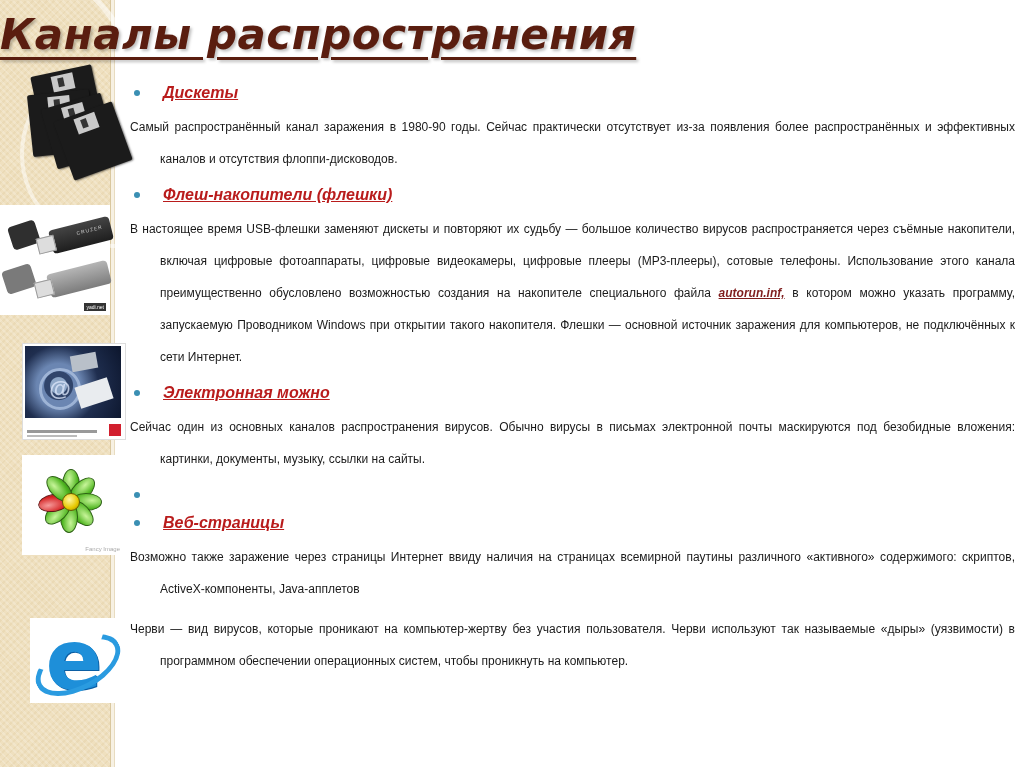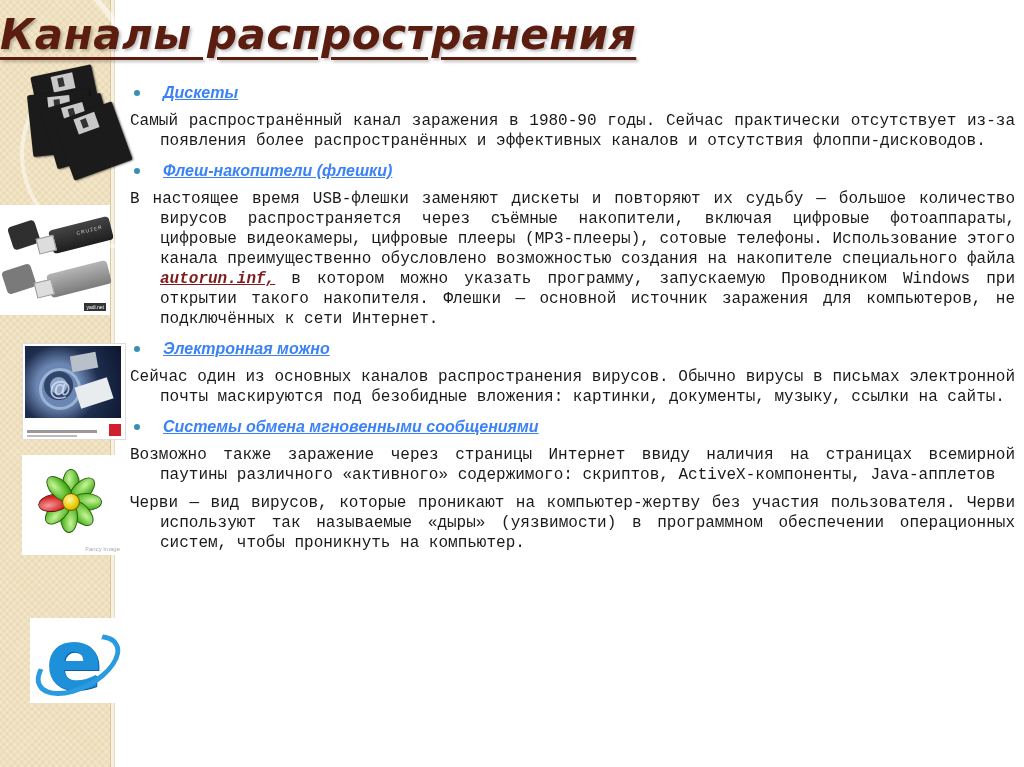--- a/index.html
+++ b/index.html
@@ -101,31 +101,30 @@
     position:absolute; left:0; right:0; top:10px; text-align:left;
     font-family:"DejaVu Sans", sans-serif; font-style:italic; font-weight:bold;
     font-size:42px; color:#5a1d0f; letter-spacing:0.5px;
     text-decoration:underline; text-decoration-thickness:3px; text-underline-offset:8px;
     text-shadow: 2px 2px 3px rgba(0,0,0,0.25);
   }
   .content { position:absolute; left:130px; top:77px; width:885px; }
   .heading {
     position:relative; padding-left:33px; height:24px; line-height:24px;
     font-size:16px; font-weight:bold; font-style:italic; text-decoration:underline;
-    color:#3b82f6; margin-top:4px;
+    color:#b91c1c; margin-top:4px;
   }
   .heading .bullet {
     position:absolute; left:4px; top:9px; width:6px; height:6px; border-radius:50%;
     background:#3a8fb3;
   }
   .para {
-    font-size:16px; line-height:20px; text-align:justify;
+    font-size:12px; line-height:32px; text-align:justify;
     padding-left:30px; text-indent:-30px; margin:6px 0 8px 0;
     color:#1a1a1a;
-    font-family:Liberation Mono, monospace;
   }
   .para .link {
     color:#7f1d1d; font-weight:bold; font-style:italic; text-decoration:underline;
   }
 </style>
 </head>
 <body>
 
 <div class="sidebar">
   <div class="swirl"></div>
@@ -206,20 +205,23 @@
   <div class="para"><span>В настоящее время USB-флешки заменяют дискеты и повторяют их судьбу — большое количество вирусов распространяется через съёмные накопители, включая цифровые фотоаппараты, цифровые видеокамеры, цифровые плееры (MP3-плееры), сотовые телефоны. Использование этого канала преимущественно обусловлено возможностью создания на накопителе специального файла </span><span class="link">autorun.inf,</span><span> в котором можно указать программу, запускаемую Проводником Windows при открытии такого накопителя. Флешки — основной источник заражения для компьютеров, не подключённых к сети Интернет.</span></div>
 
   <div class="heading">
     <span class="bullet"></span>
     <span>Электронная можно</span>
   </div>
   <div class="para">Сейчас один из основных каналов распространения вирусов. Обычно вирусы в письмах электронной почты маскируются под безобидные вложения: картинки, документы, музыку, ссылки на сайты.</div>
 
   <div class="heading">
     <span class="bullet"></span>
-    <span>Системы обмена мгновенными сообщениями</span>
-  </div>
-
+  </div>
+
+  <div class="heading">
+    <span class="bullet"></span>
+    <span>Веб-страницы</span>
+  </div>
   <div class="para">Возможно также заражение через страницы Интернет ввиду наличия на страницах всемирной паутины различного «активного» содержимого: скриптов, ActiveX-компоненты, Java-апплетов</div>
 
   <div class="para">Черви — вид вирусов, которые проникают на компьютер-жертву без участия пользователя. Черви используют так называемые «дыры» (уязвимости) в программном обеспечении операционных систем, чтобы проникнуть на компьютер.</div>
 
 </div>
 
 </body></html>

